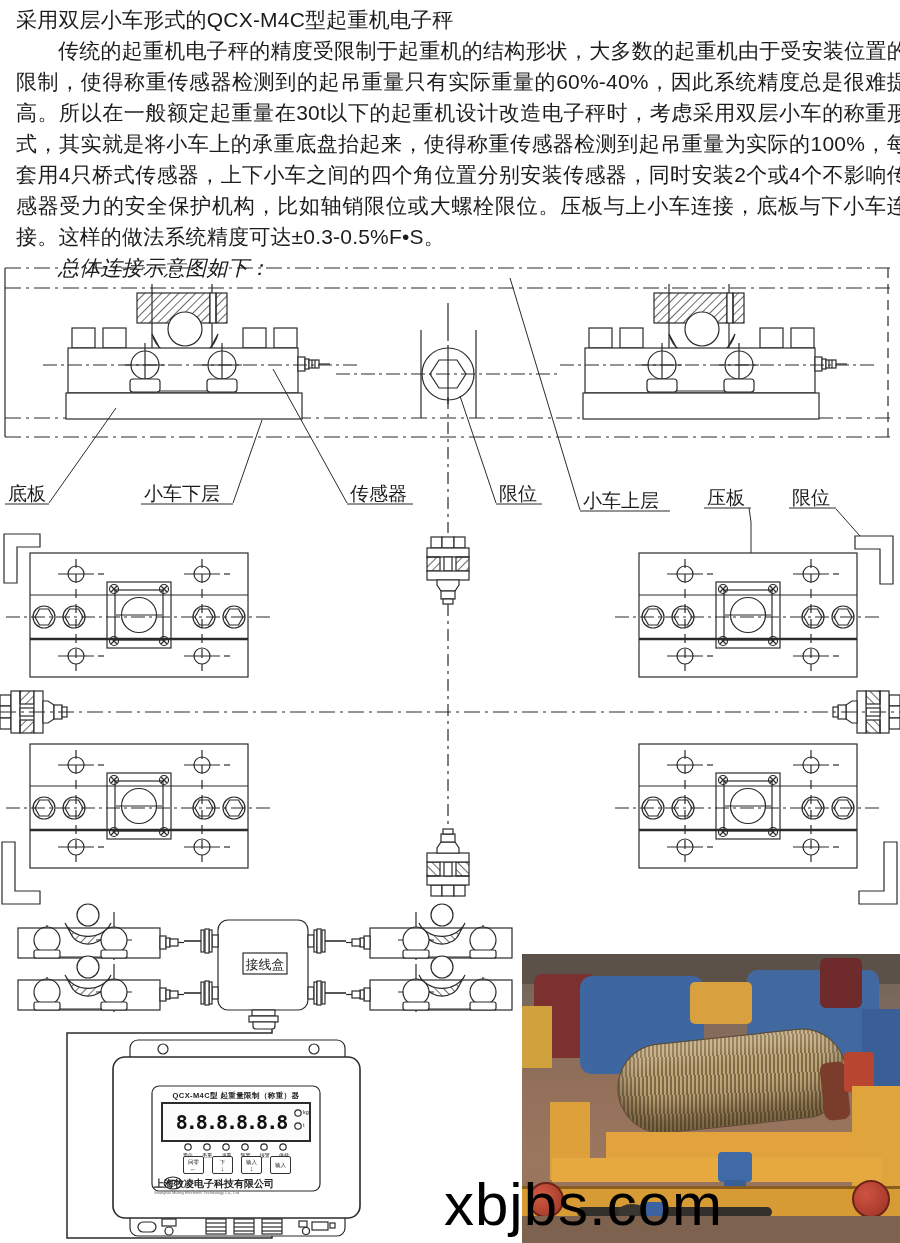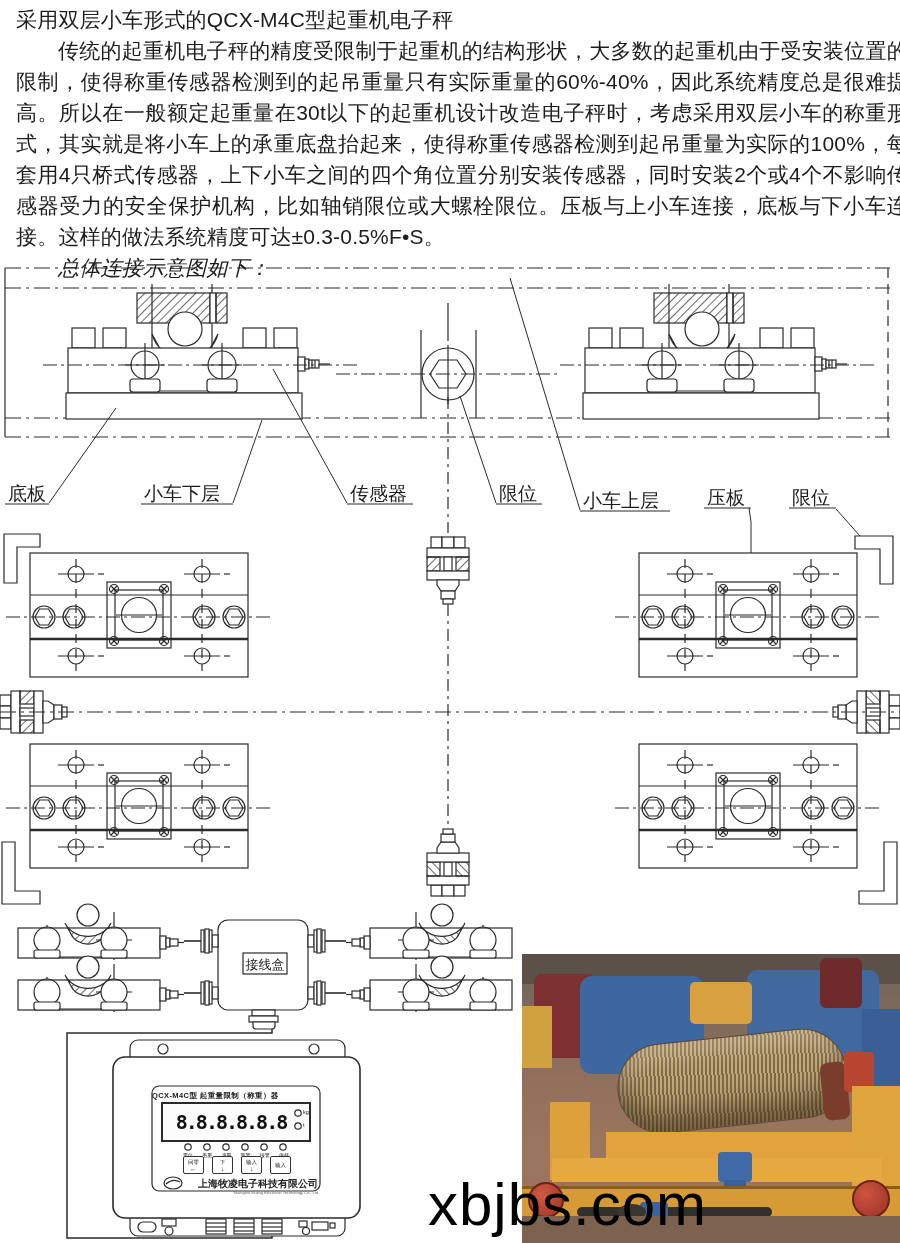--- a/index.html
+++ b/index.html
@@ -11,38 +11,38 @@
   .doc-title{text-indent:0;}
   .doc-para{text-align:justify;text-indent:2em;}
   .doc-intro{text-indent:2em;font-style:italic;}
   
   svg.art{position:absolute;left:0;top:0;z-index:2;}
   svg.art .wf{fill:#ffffff;}
   svg.art .hf{fill:url(#hatch);}
   svg.art text{fill:#1c1c1c;stroke:none;font-family:"Liberation Sans",sans-serif;}
   
   .ov{position:absolute;z-index:3;}
-  .dev-title{left:152px;top:1091px;width:168px;text-align:left;
+  .dev-title{left:152px;top:1091px;width:168px;text-align:center;
              font-size:7.5px;font-weight:700;letter-spacing:.4px;color:#222;}
   .dev-display{left:167px;top:1106px;width:128px;height:32px;line-height:32px;
                text-align:center;font-family:"DejaVu Sans Mono",monospace;
                font-weight:700;font-size:20px;letter-spacing:-2px;color:#111;}
   .unit-lab{width:14px;font-size:5.5px;color:#222;}
   .led-labels{left:179px;top:1152px;width:114px;display:flex;justify-content:space-between;}
   .led-labels span{width:18px;text-align:center;font-size:5px;color:#222;}
   .btn-row{left:183px;top:1156px;width:108px;display:flex;gap:8px;}
   .pbtn{width:19px;height:16px;border:1px solid #333;border-radius:2px;background:#fff;
         display:flex;flex-direction:column;align-items:center;justify-content:center;}
   .pbtn .bl{font-size:5.5px;line-height:6px;color:#222;}
   .pbtn .bs{font-size:7px;line-height:7px;color:#222;}
-  .company-row{left:154px;top:1177px;width:164px;text-align:right;}
+  .company-row{left:154px;top:1177px;width:164px;text-align:left;}
   .company-cn{font-size:10px;font-weight:700;color:#222;white-space:nowrap;}
   .company-en{font-size:4px;color:#666;margin-top:-1px;}
   
-  .watermark{position:absolute;left:428px;top:1170px;z-index:5;
+  .watermark{position:absolute;left:444px;top:1170px;z-index:5;
              font-size:60px;font-weight:400;letter-spacing:1px;color:#000;}
   
   .photo{position:absolute;left:522px;top:954px;width:378px;height:289px;
          overflow:hidden;z-index:1;background:linear-gradient(180deg,#6f6258 0%,#7a695c 16%,#93705a 45%,#9c7760 72%,#8e6c57 100%);}
   .photo div{position:absolute;}
 </style>
 </head>
 <body>
 
 <div class="doc-text">

